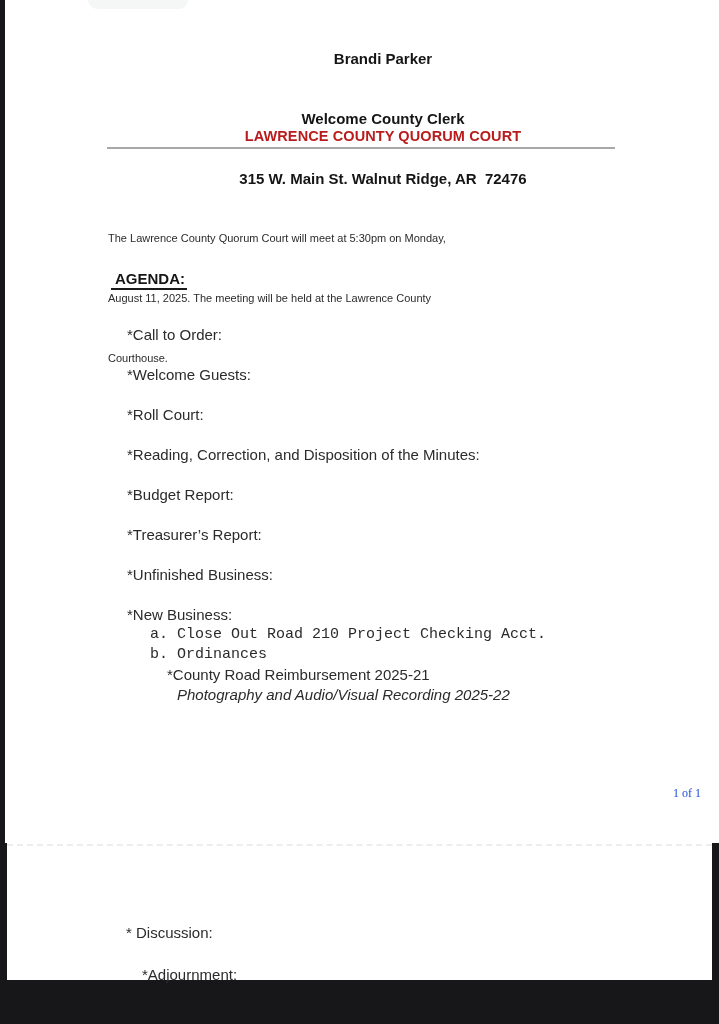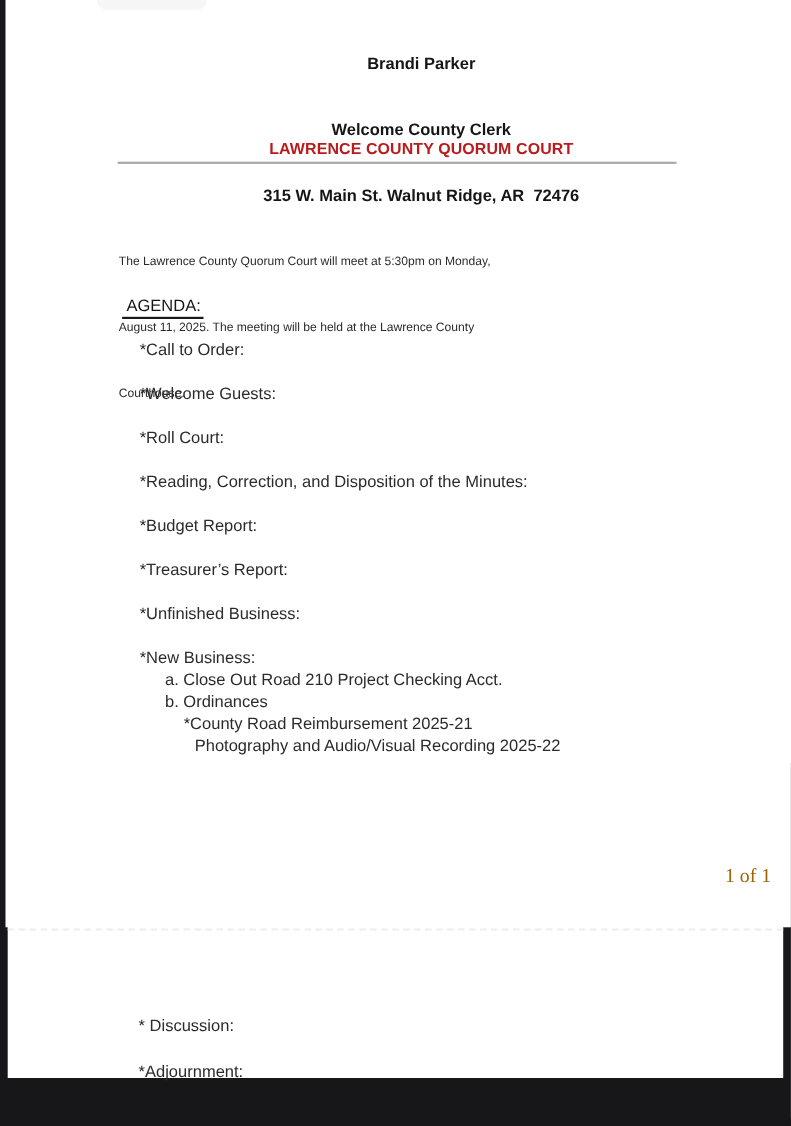--- a/index.html
+++ b/index.html
@@ -38,44 +38,44 @@
   .title-rule{
     position:absolute;top:147px;left:102px;width:508px;
     border-top:2px solid #a8a8a8;
   }
   .intro{
     position:absolute;top:188px;left:103px;width:520px;
     font-size:11px;line-height:20px;white-space:pre;
   }
   .agenda-heading{
     position:absolute;top:270px;left:106px;
-    font-weight:normal;font-size:15px;color:#151515;
+    font-weight:bold;font-size:15px;color:#151515;
     padding:0 2px 1px 4px;border-bottom:2px solid #1a1a1a;
   }
   .agenda-list{
     position:absolute;top:309px;left:103px;width:560px;
     font-size:15px;line-height:20px;
   }
   .agenda-item{white-space:pre;}
   .agenda-item.sp{margin-top:20px;}
-  .agenda-item.sp:first-child{margin-top:0;}
+  .agenda-item.sp:first-child{margin-top:16px;}
   .lvl0{padding-left:19px;}
-  .lvl1{padding-left:42px;}
+  .lvl1{padding-left:42px;font-family:Liberation Mono, monospace;}
   .lvl2{padding-left:59px;}
-  .lvl3{padding-left:69px;}
+  .lvl3{padding-left:69px;font-style:italic;}
   .page-number{
     position:absolute;top:786px;right:60px;
-    font-family:"Liberation Serif",serif;font-size:18px;color:#a16207;
+    font-family:"Liberation Serif",serif;font-size:12px;color:#1d4ed8;
   }
   .p2-item{
     position:absolute;left:119px;
     font-size:15px;line-height:20px;white-space:pre;
   }
   #p2-item-0{top:83px;}
-  #p2-item-1{top:125px;}
+  #p2-item-1{top:125px;margin-left:16px;}
   .bottom-strip{
     position:absolute;left:0;top:1016px;width:719px;height:8px;background:#17171a;
   }
 </style>
 </head>
 <body>
 
 <div class="page" id="page1">
   <div class="top-pill"></div>
 

